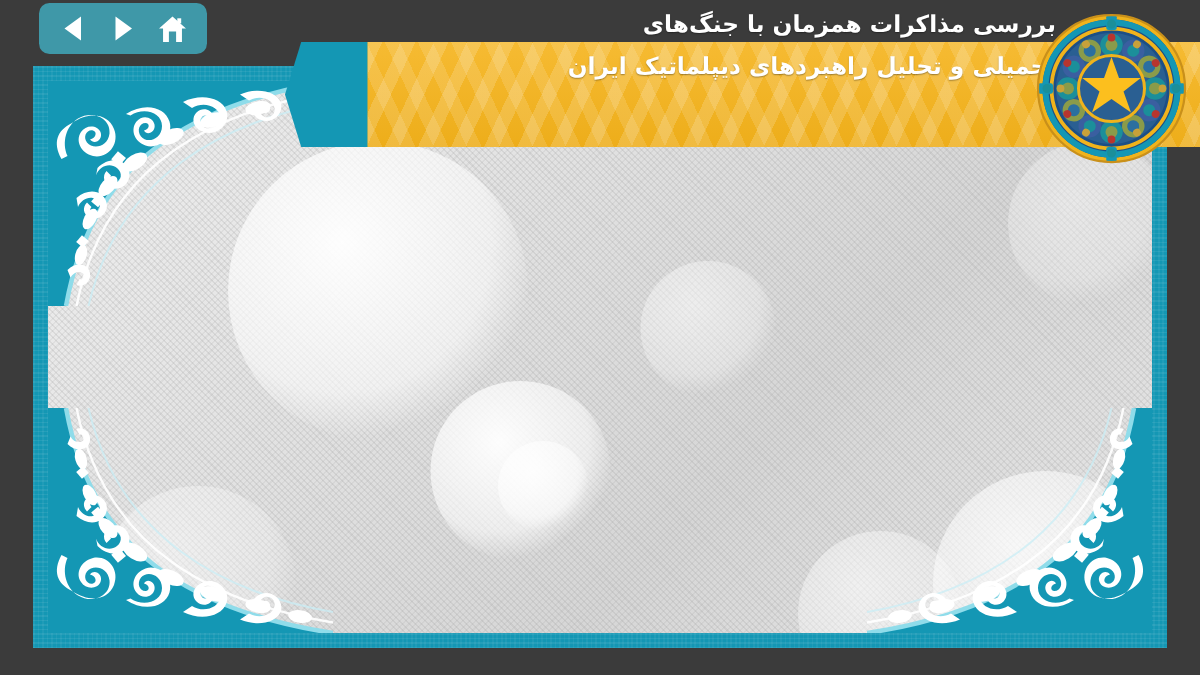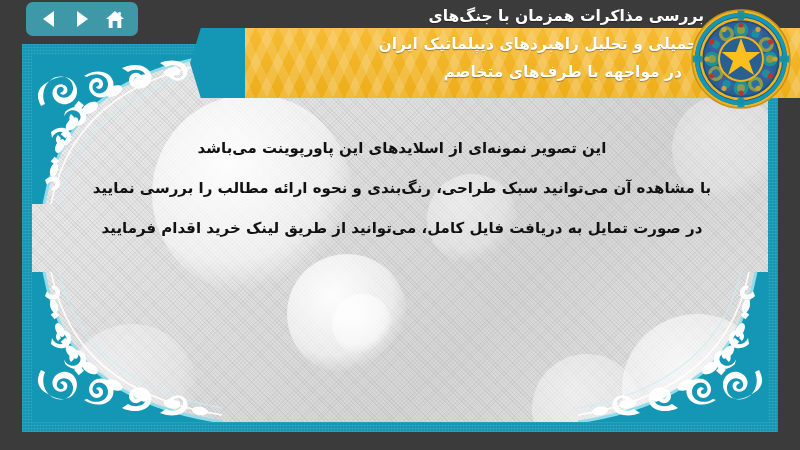--- a/index.html
+++ b/index.html
@@ -312,36 +312,30 @@
           <path d="M19,78 C27,71 37,73 39,81 C41,88 33,94 28,91 C23,89 23,84 26,81 L29,84 C27,86 29,89 32,88 C35,86 36,81 32,79 C28,76 22,79 20,84 Z"></path>
           <rect x="44" y="48" width="7" height="7" transform="rotate(40 47 51)"></rect>
           <rect x="30" y="77" width="6" height="6" transform="rotate(40 33 80)"></rect>
           <rect x="20" y="104" width="6" height="6" transform="rotate(40 23 107)"></rect>
           <path d="M13,126 C19,120 27,122 28,128 C29,134 23,138 19,136 L21,132 C23,133 25,131 24,129 C22,126 17,127 15,131 Z"></path>
         </g>
       </svg>
     </div>
   </div>
 
-  <div class="body-text">
-    <div class="body-line">این تصویر نمونه‌ای از اسلایدهای این پاورپوینت می‌باشد</div>
-    <div class="body-line">با مشاهده آن می‌توانید سبک طراحی، رنگ‌بندی و نحوه ارائه مطالب را بررسی نمایید</div>
-    <div class="body-line">در صورت تمایل به دریافت فایل کامل، می‌توانید از طریق لینک خرید اقدام فرمایید</div>
-  </div>
 
   <div class="top-bar"></div>
 
   <div class="pennant"></div>
 
   <div class="gold-banner"></div>
 
   <div class="title-block">
     <div class="title-line tl-1">بررسی مذاکرات همزمان با جنگ‌های</div>
     <div class="title-line tl-2">تحمیلی و تحلیل راهبردهای دیپلماتیک ایران</div>
-    <div class="title-line tl-3">در مواجهه با طرف‌های متخاصم</div>
   </div>
 
   <div class="medallion">
     <svg viewBox="0 0 106 106" xmlns="http://www.w3.org/2000/svg">
       <defs>
         <clipPath id="mclip">
             <circle cx="53" cy="53" r="49"></circle>
           </clipPath>
       </defs>
       <circle cx="53" cy="53" r="49" fill="#f0b31c"></circle>

